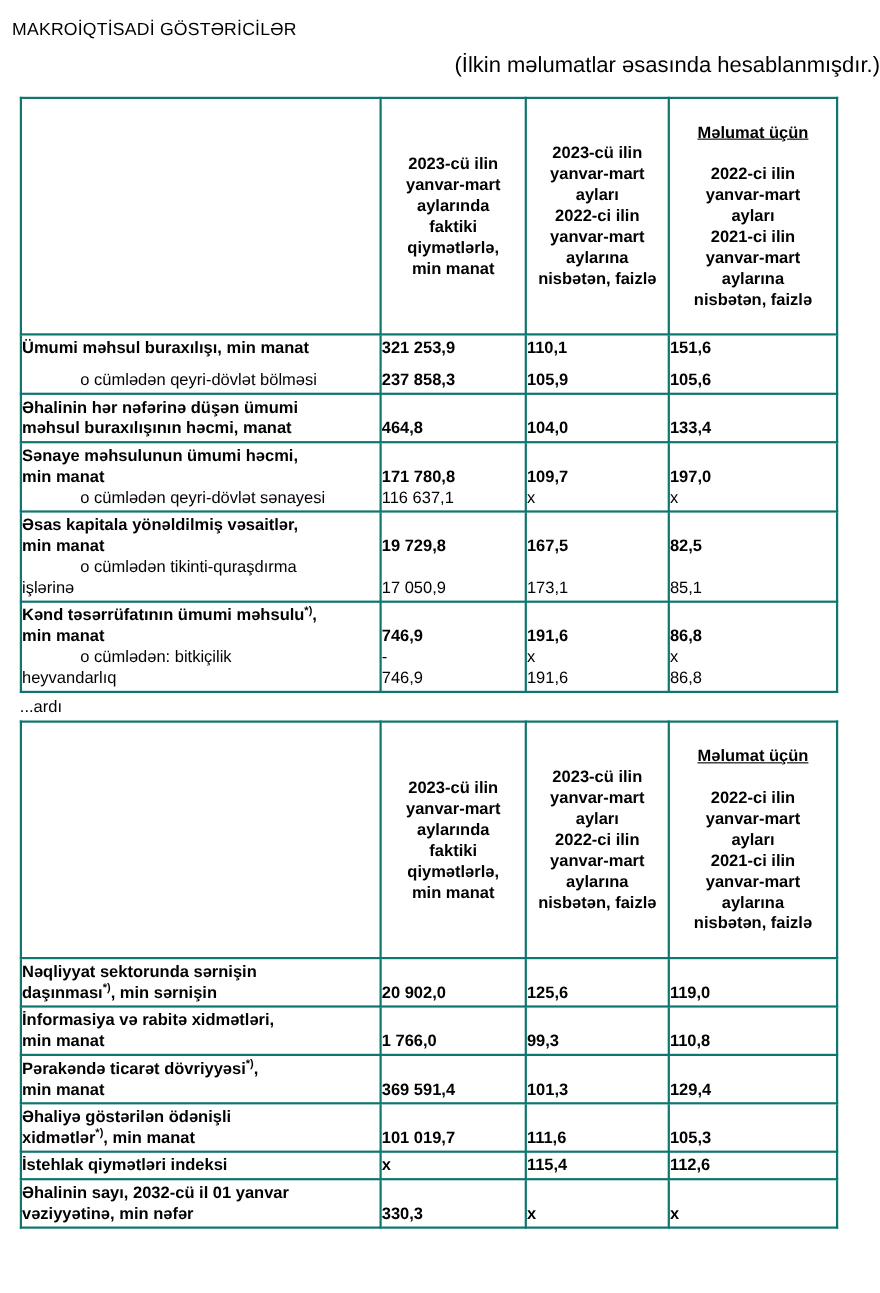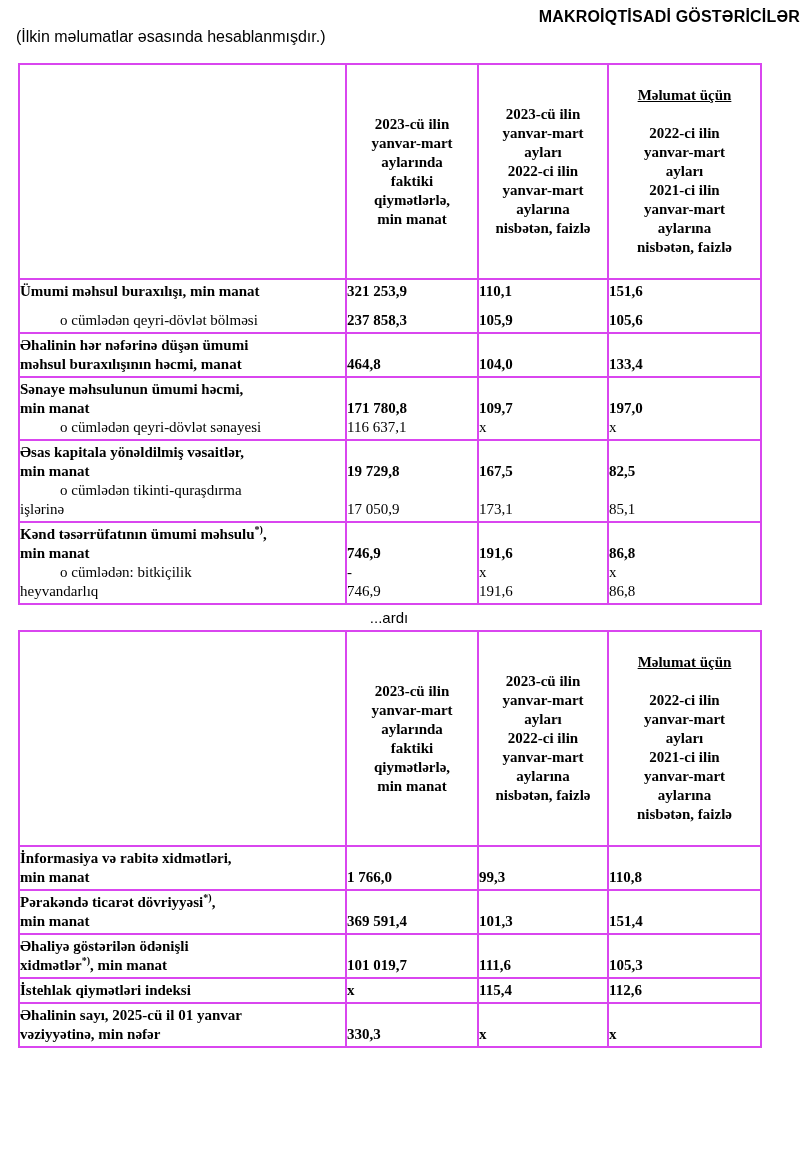--- a/index.html
+++ b/index.html
@@ -6,60 +6,60 @@
   html, body { margin: 0; padding: 0; }
   body {
     width: 800px; height: 1175px;
     background: #ffffff; color: #000000;
     font-family: "Liberation Sans", "DejaVu Sans", sans-serif;
     font-size: 15px;
   }
   .page { padding-top: 8px; }
 
   .title {
-    font-size: 16px; font-weight: bold; text-align: right;
-    margin: 0; letter-spacing: 0.2px;
+    font-size: 16px; font-weight: normal; text-align: left;
+    margin: 11px; letter-spacing: 0.2px;
   }
   .subtitle {
-    font-size: 16px; text-align: left; margin: 2px 0 17px 16px;
+    font-size: 20px; text-align: right; margin: 2px 0 17px 16px;
   }
 
   table.stat {
     border-collapse: collapse; table-layout: fixed;
     width: 742px; margin-left: 18px;
   }
   .stat col.c1 { width: 327px; }
   .stat col.c2 { width: 132px; }
   .stat col.c3 { width: 130px; }
   .stat col.c4 { width: 153px; }
 
-  .stat th, .stat td { border: 2px solid #d946ef; font-family: Liberation Serif, serif; }
+  .stat th, .stat td { border: 2px solid #0f766e; }
 
   .stat thead th {
     height: 155px; padding: 2px;
     font-weight: bold; font-size: 15px; line-height: 19px;
     text-align: center; vertical-align: middle;
     white-space: pre-line;
   }
   .h-title { text-decoration: underline; white-space: pre-line; }
 
   .stat tbody td { padding: 2px 0; vertical-align: top; }
   td.lbl { padding-left: 14px; padding-right: 4px; text-align: left; }
   td.val { text-align: left; }
 
   .ln { height: 19px; line-height: 19px; white-space: nowrap; }
   .b  { font-weight: bold; }
-  .ind1 { padding-left: 40px; }
+  .ind1 { padding-left: 53px; }
   .ind2 { }
   .gap { margin-top: 10px; }
 
   sup.fm { font-size: 10px; line-height: 0; }
 
   .ardi {
-    width: 742px; margin-left: 18px; text-align: center;
+    width: 742px; margin-left: 18px; text-align: left;
     font-size: 15px; line-height: 19px; margin-top: 3px; margin-bottom: 3px;
   }
 </style>
 </head>
 <body>
 
 <div class="page">
 
   <div class="title">MAKROİQTİSADİ GÖSTƏRİCİLƏR</div>
   <div class="subtitle">(İlkin məlumatlar əsasında hesablanmışdır.)</div>
@@ -246,20 +246,38 @@
 2021-ci ilin
 yanvar-mart
 aylarına
 nisbətən, faizlə</div>
         </th>
       </tr>
     </thead>
     <tbody id="t2body">
         <tr>
           <td class="lbl">
+            <div class="ln b">Nəqliyyat sektorunda sərnişin</div>
+            <div class="ln b">daşınması<sup class="fm">*)</sup>, min sərnişin</div>
+          </td>
+          <td class="val">
+            <div class="ln">&nbsp;</div>
+            <div class="ln b">20 902,0</div>
+          </td>
+          <td class="val">
+            <div class="ln">&nbsp;</div>
+            <div class="ln b">125,6</div>
+          </td>
+          <td class="val">
+            <div class="ln">&nbsp;</div>
+            <div class="ln b">119,0</div>
+          </td>
+        </tr>
+        <tr>
+          <td class="lbl">
             <div class="ln b">İnformasiya və rabitə xidmətləri,</div>
             <div class="ln b">min manat</div>
           </td>
           <td class="val">
             <div class="ln">&nbsp;</div>
             <div class="ln b">1 766,0</div>
           </td>
           <td class="val">
             <div class="ln">&nbsp;</div>
             <div class="ln b">99,3</div>
@@ -277,21 +295,21 @@
           <td class="val">
             <div class="ln">&nbsp;</div>
             <div class="ln b">369 591,4</div>
           </td>
           <td class="val">
             <div class="ln">&nbsp;</div>
             <div class="ln b">101,3</div>
           </td>
           <td class="val">
             <div class="ln">&nbsp;</div>
-            <div class="ln b">151,4</div>
+            <div class="ln b">129,4</div>
           </td>
         </tr>
         <tr>
           <td class="lbl">
             <div class="ln b">Əhaliyə göstərilən ödənişli</div>
             <div class="ln b">xidmətlər<sup class="fm">*)</sup>, min manat</div>
           </td>
           <td class="val">
             <div class="ln">&nbsp;</div>
             <div class="ln b">101 019,7</div>
@@ -314,21 +332,21 @@
           </td>
           <td class="val">
             <div class="ln b">115,4</div>
           </td>
           <td class="val">
             <div class="ln b">112,6</div>
           </td>
         </tr>
         <tr>
           <td class="lbl">
-            <div class="ln b">Əhalinin sayı, 2025-cü il 01 yanvar</div>
+            <div class="ln b">Əhalinin sayı, 2032-cü il 01 yanvar</div>
             <div class="ln b">vəziyyətinə, min nəfər</div>
           </td>
           <td class="val">
             <div class="ln">&nbsp;</div>
             <div class="ln b">330,3</div>
           </td>
           <td class="val">
             <div class="ln">&nbsp;</div>
             <div class="ln b">x</div>
           </td>

